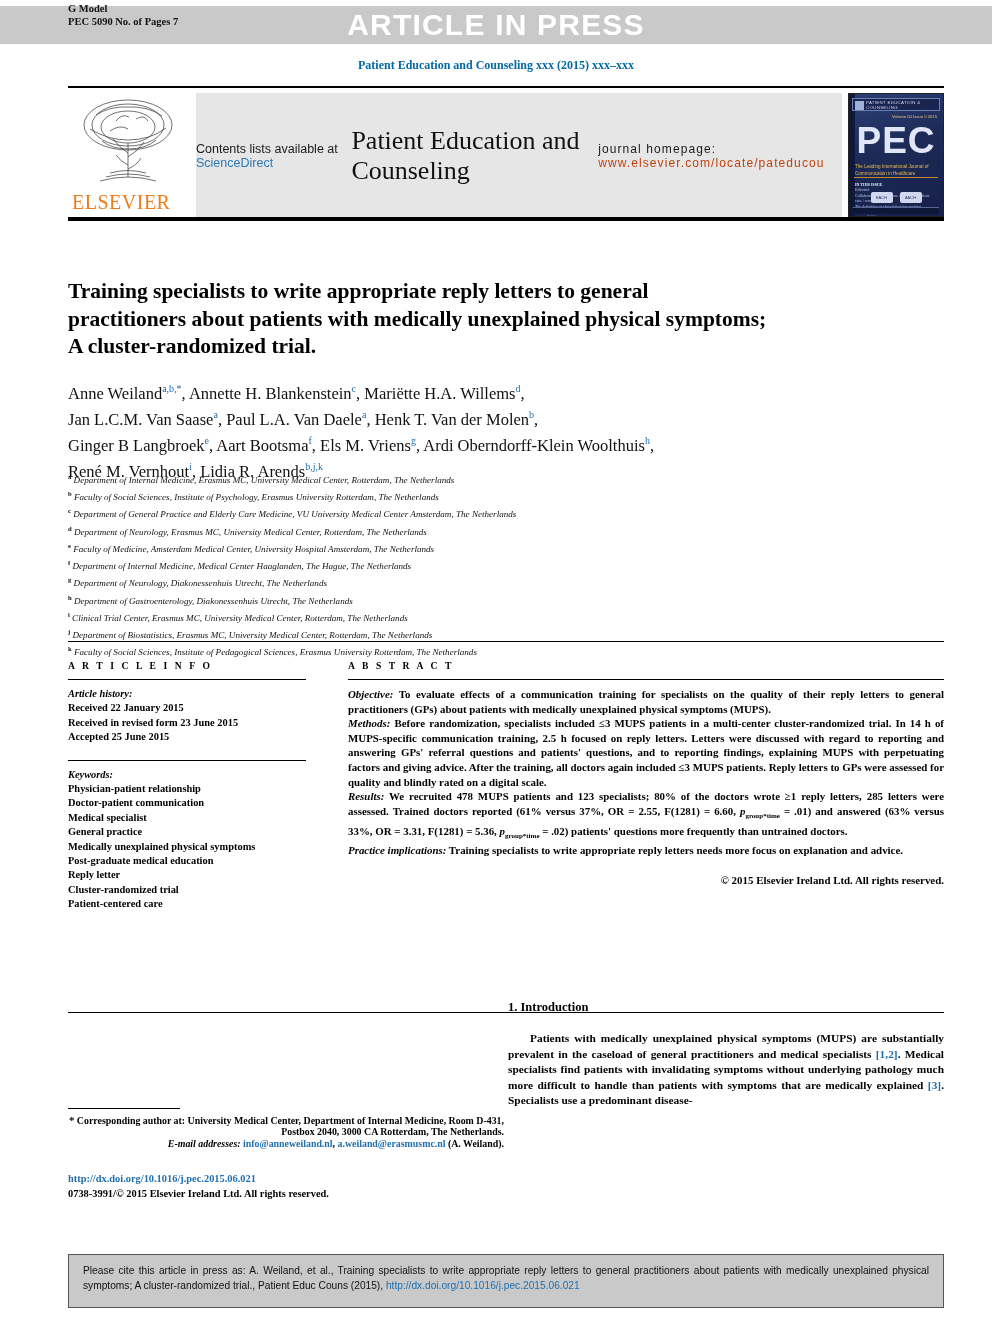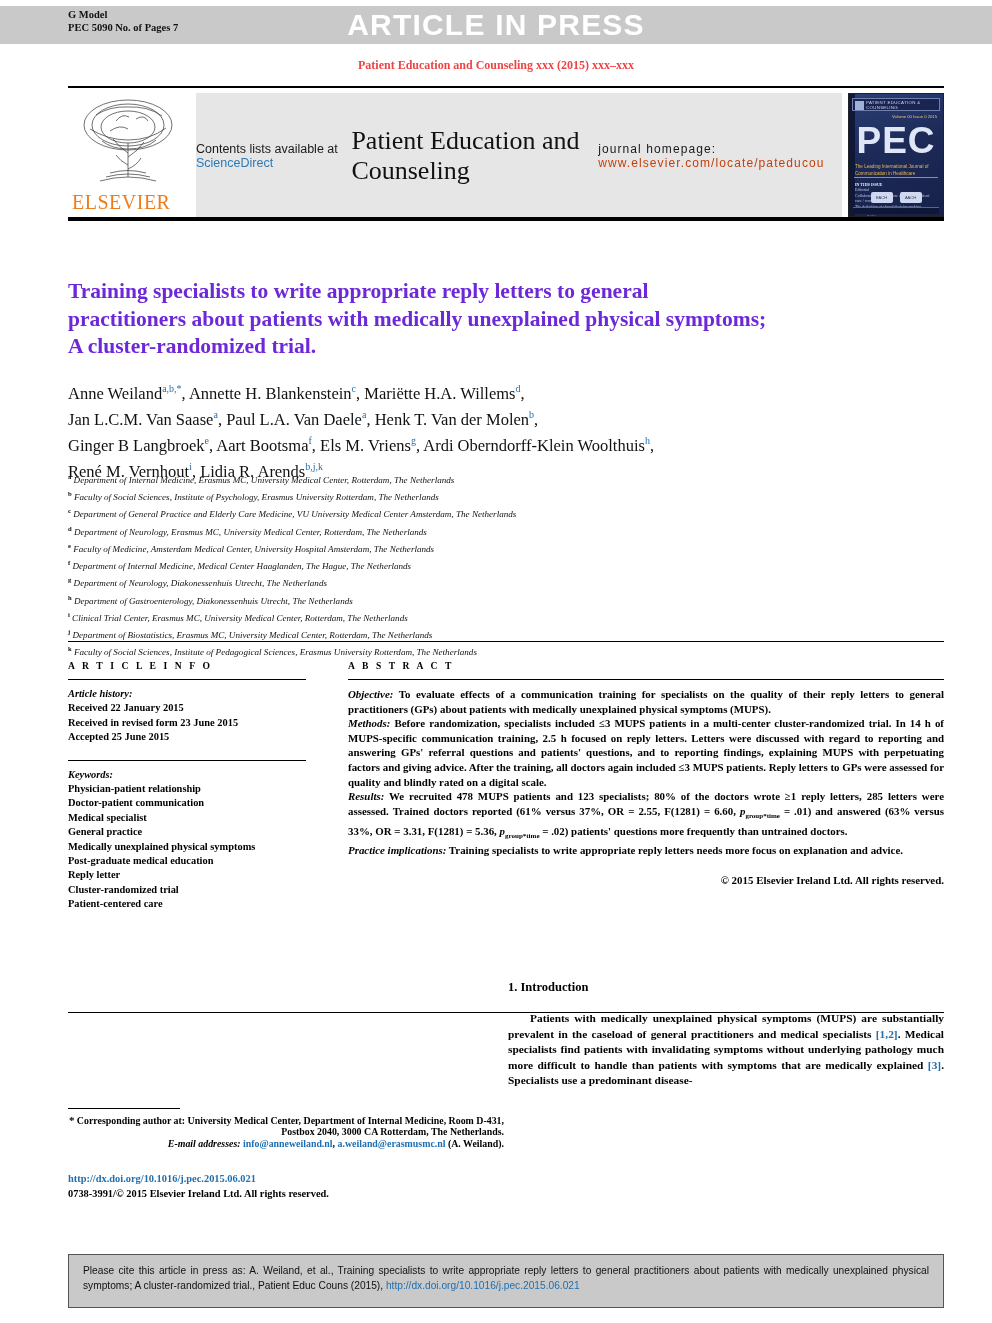--- a/index.html
+++ b/index.html
@@ -24,35 +24,35 @@
   .aip-text {
     position: absolute; left: 0; top: 6px; width: 992px; height: 38px;
     display: flex; align-items: center; justify-content: center;
     font-family: "Liberation Sans", sans-serif;
     font-weight: bold;
     font-size: 30px;
     letter-spacing: 1.2px;
     color: #ffffff;
   }
   .gmodel {
-    position: absolute; left: 68px; top: 9px;
+    position: absolute; left: 68px; top: 3px;
     font-family: "Liberation Serif", serif;
     font-size: 10.5px; font-weight: bold;
     line-height: 12.5px;
     color: #111;
   }
 
   
   .journal-line {
     position: absolute; left: 0; top: 58px; width: 992px;
     text-align: center;
     font-family: "Liberation Serif", serif;
     font-weight: bold;
     font-size: 12px;
-    color: #ef4444;
+    color: #0369a1;
   }
 
   
   .masthead {
     position: absolute; left: 68px; top: 86px;
     width: 876px; height: 135px;
     border-top: 2.5px solid #000;
     border-bottom: 4px solid #000;
     padding-top: 5px;
   }
@@ -138,21 +138,21 @@
   }
   .pec-foot { position: absolute; bottom: 2px; left: 4px; right: 4px; height: 7px;
     background: #0f1738; border-top: 1px solid #55659a; }
   .pec-spine { position: absolute; left: 0; top: 0; bottom: 0; width: 6px; background: #10183a; }
 
   
   .title {
     position: absolute; left: 68px; top: 270px; width: 700px;
     font-family: "Liberation Serif", serif;
     font-size: 21.5px; line-height: 27.5px;
-    color: #6d28d9;
+    color: #000000;
     margin-top: 8px;
   }
 
   
   .authors {
     position: absolute; left: 68px; top: 378px; width: 880px;
     font-family: "Liberation Serif", serif;
     font-size: 16.5px; line-height: 21.5px;
     color: #111;
   }
@@ -211,21 +211,21 @@
   .abs-sub { font-size: 7px; vertical-align: sub; }
   .copyright {
     text-align: right;
     margin-top: 16px;
     font-family: "Liberation Serif", serif;
     font-size: 10.9px; font-weight: bold;
   }
 
   
   .intro-col {
-    position: absolute; left: 508px; top: 980px; width: 436px;
+    position: absolute; left: 508px; top: 1000px; width: 436px;
   }
   .intro-head {
     font-family: "Liberation Serif", serif;
     font-weight: bold; font-size: 12.5px;
     margin-bottom: 16px;
   }
   .intro-body {
     font-family: "Liberation Serif", serif;
     font-size: 11.4px; line-height: 15.6px;
     text-align: justify; font-weight: bold;

